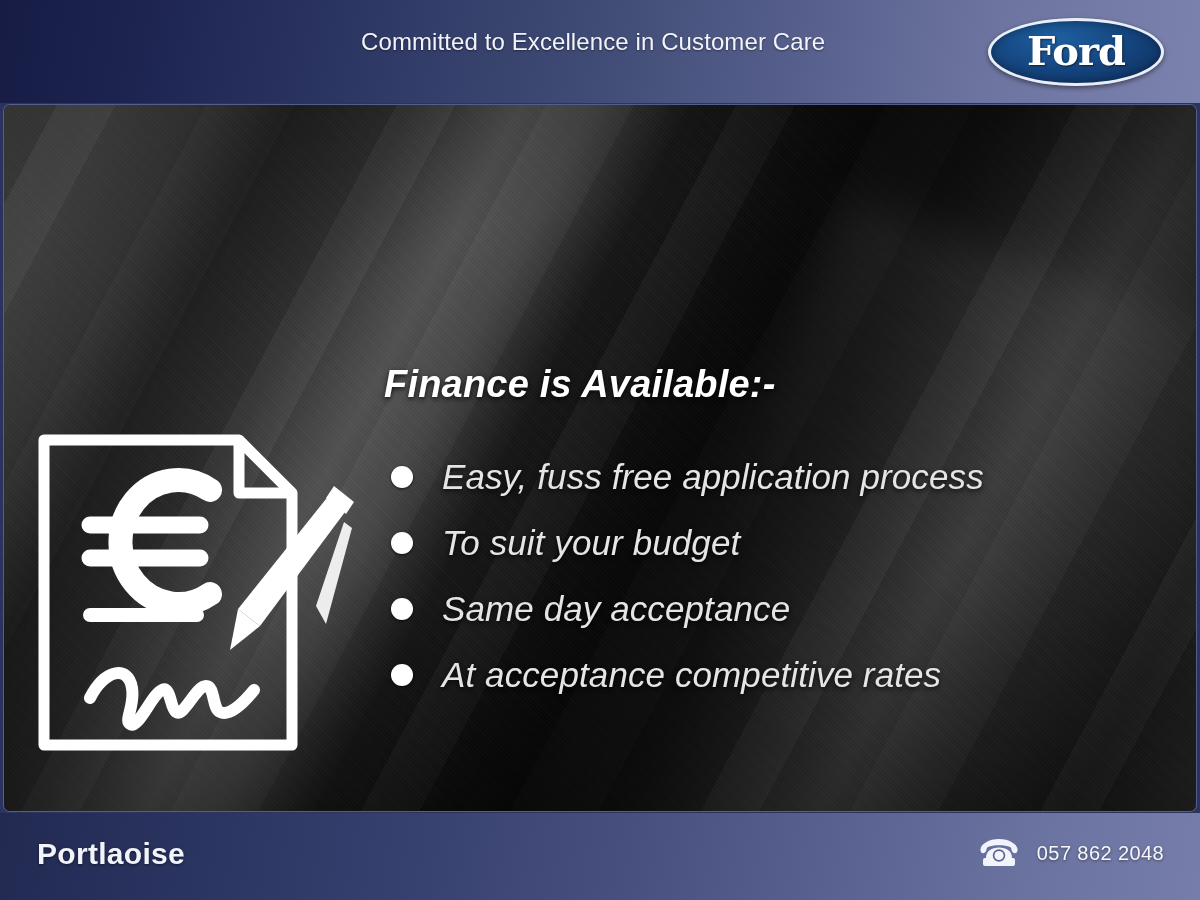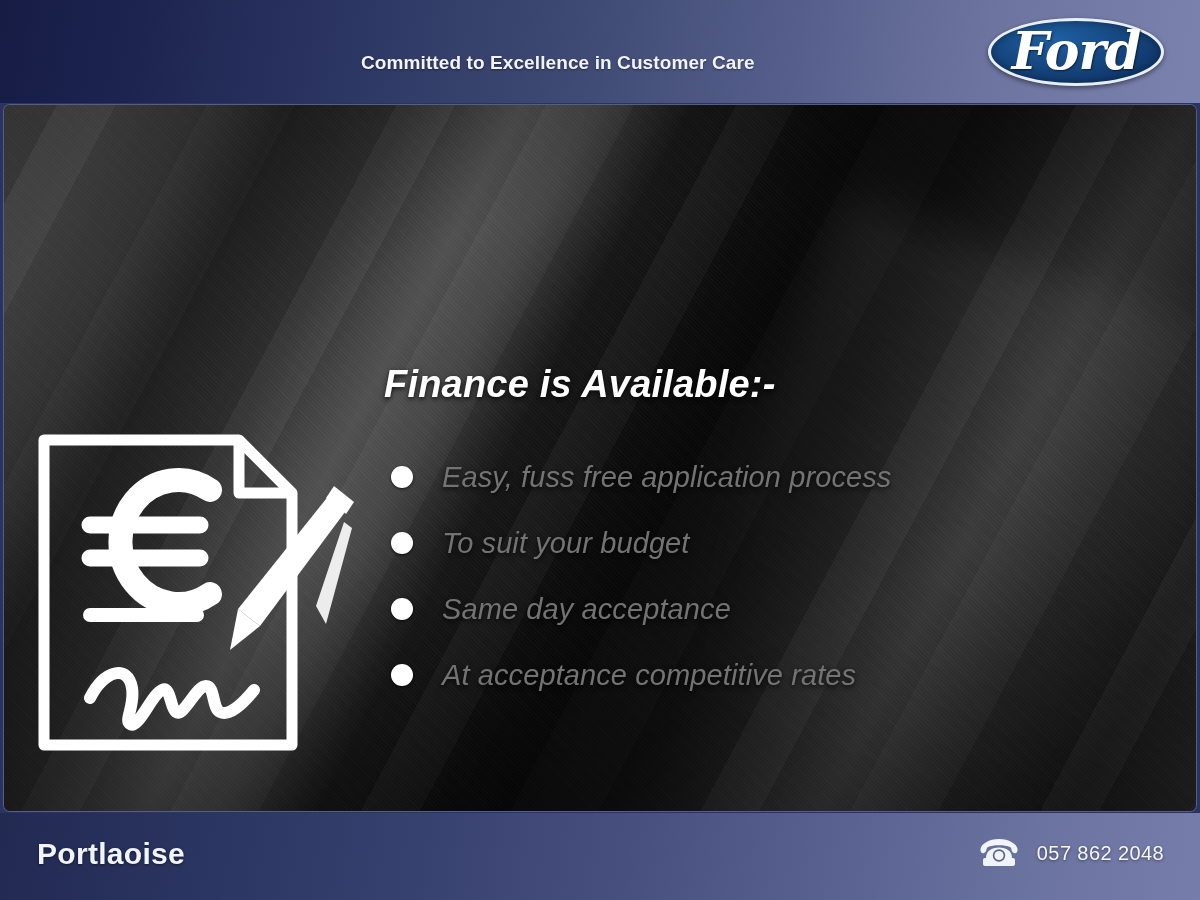--- a/index.html
+++ b/index.html
@@ -76,22 +76,22 @@
     font-weight:bold; font-style:italic;
     font-size:21px; line-height:24px;
     letter-spacing:.5px;
     color:#ffffff;
     transform:scaleX(0.82);
     text-shadow:1px 1px 2px rgba(120,20,10,.7);
   }
 
   
   .tagline{
-    position:absolute; left:361px; top:52px;
-    font-size:19px; font-weight:bold;
+    position:absolute; left:361px; top:28px;
+    font-size:24px; font-weight:normal;
     letter-spacing:.1px;
     color:#f2f4fb;
     text-shadow:0 1px 2px rgba(0,0,0,.45);
     white-space:nowrap;
   }
 
   
   .logo-ford{
     position:absolute; left:988px; top:18px;
     width:176px; height:68px;
@@ -101,22 +101,22 @@
     width:176px; height:68px;
     border-radius:50%;
     background:radial-gradient(ellipse at 38% 28%, #1e5fa0 0%, #14427a 55%, #0d2e5c 100%);
     border:3px solid #e8eef8;
     box-shadow:0 2px 5px rgba(0,0,0,.45), inset 0 0 10px rgba(0,0,0,.35);
   }
   .ford-text{
     position:absolute; left:0; top:5px; width:176px;
     text-align:center;
     font-family:"DejaVu Serif", serif;
-    font-style:italic; font-weight:bold;
-    font-size:52px; line-height:56px;
+    font-weight:bold;
+    font-size:40px; line-height:56px;
     color:#ffffff;
     letter-spacing:-1px;
     text-shadow:1px 1px 2px rgba(0,0,0,.55);
   }
 
   
   .main-panel{
     position:absolute; left:4px; top:105px;
     width:1192px; height:706px;
     border-radius:6px;
@@ -222,22 +222,22 @@
   }
   .bullet .dot{
     position:absolute; left:7px; top:50%;
     margin-top:-11px;
     width:22px; height:22px;
     border-radius:50%;
     background:#ffffff;
     box-shadow:0 1px 3px rgba(0,0,0,.7);
   }
   .bullet .txt{
-    font-size:29px;
-    color:#737373;
+    font-size:35px;
+    color:#e5e5e5;
     letter-spacing:.1px;
     line-height:42px;
     text-shadow:0 2px 5px rgba(0,0,0,.8);
     white-space:nowrap;
   }
 
   
   .footer{
     position:absolute; left:0; top:813px;
     width:1200px; height:87px;

